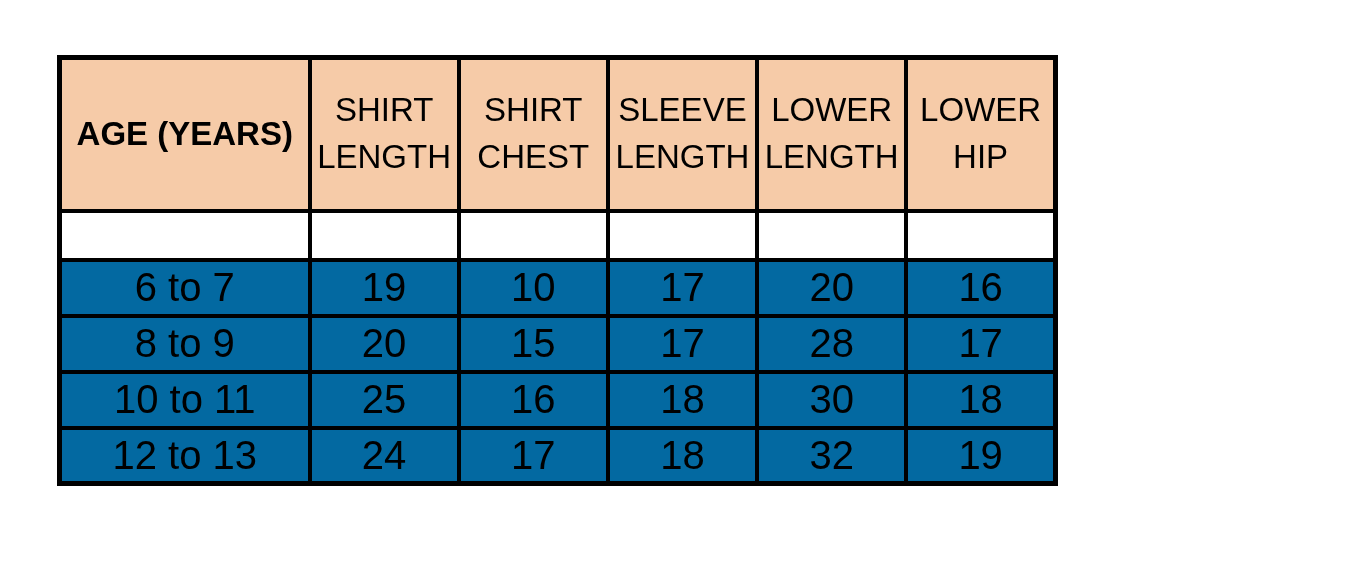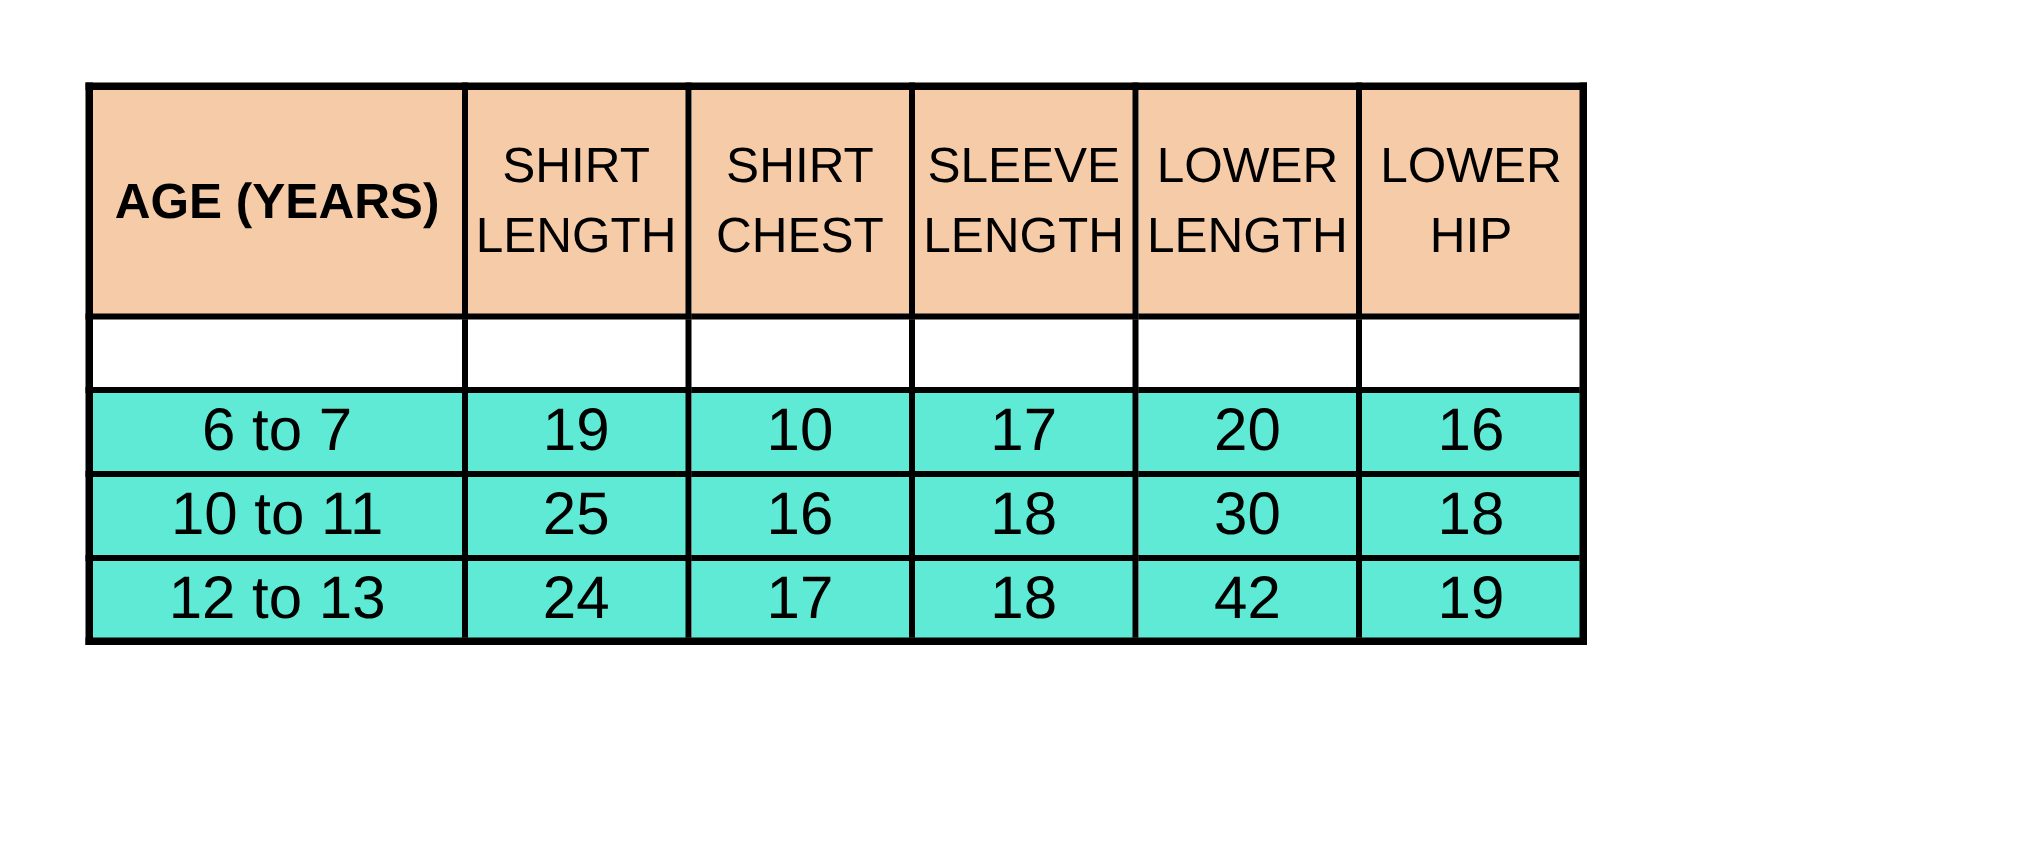--- a/index.html
+++ b/index.html
@@ -42,21 +42,21 @@
     display: inline-block;
     max-width: 172px;
     font-weight: normal;
   }
   tr.header-row th .nowrap { white-space: nowrap; }
   tr.spacer-row td { height: 49px; background: #ffffff; }
   tr.data-row td {
     height: 56px;
     font-size: 40px;
     font-weight: 400;
-    background: #5eead4;
+    background: #0369a1;
   }
 </style>
 </head>
 <body>
 
 <table class="size-chart">
   <colgroup>
     <col class="c-age">
     <col>
       <col>
@@ -85,29 +85,37 @@
     </tr>
     <tr class="data-row">
       <td>6 to 7</td>
       <td>19</td>
       <td>10</td>
       <td>17</td>
       <td>20</td>
       <td>16</td>
     </tr>
     <tr class="data-row">
+      <td>8 to 9</td>
+      <td>20</td>
+      <td>15</td>
+      <td>17</td>
+      <td>28</td>
+      <td>17</td>
+    </tr>
+    <tr class="data-row">
       <td>10 to 11</td>
       <td>25</td>
       <td>16</td>
       <td>18</td>
       <td>30</td>
       <td>18</td>
     </tr>
     <tr class="data-row">
       <td>12 to 13</td>
       <td>24</td>
       <td>17</td>
       <td>18</td>
-      <td>42</td>
+      <td>32</td>
       <td>19</td>
     </tr>
   </tbody>
 </table>
 
 </body></html>

